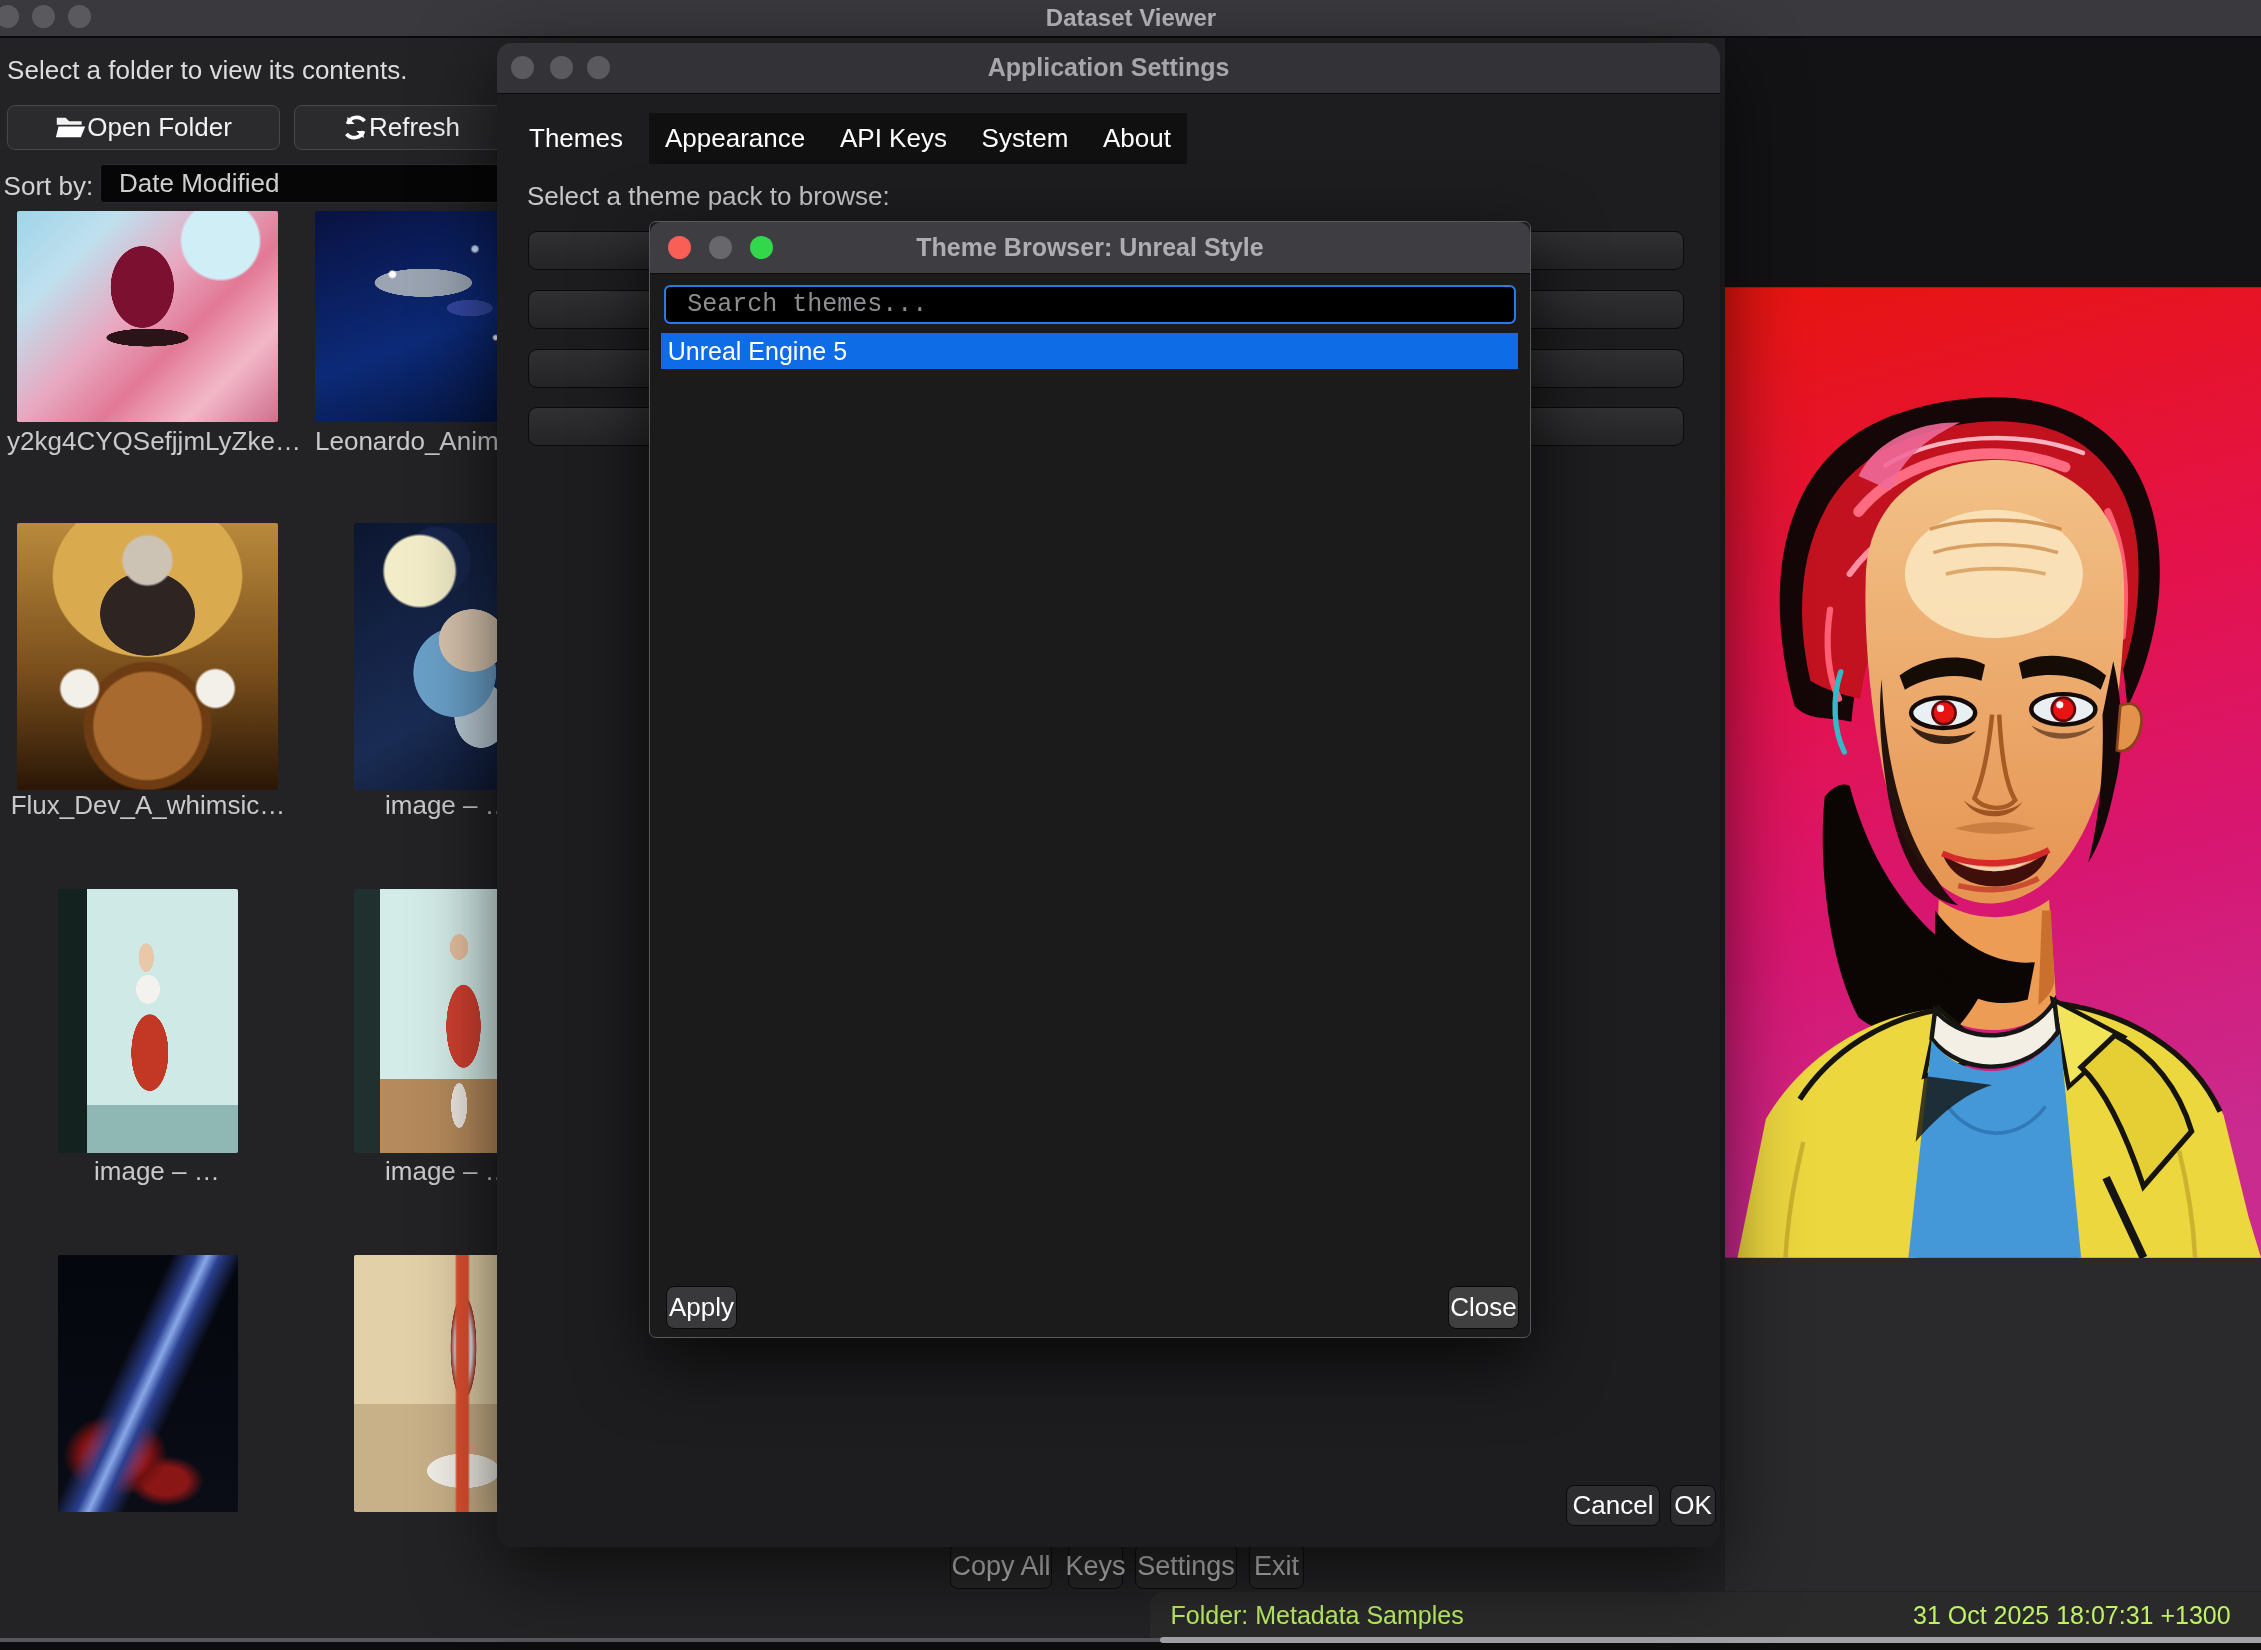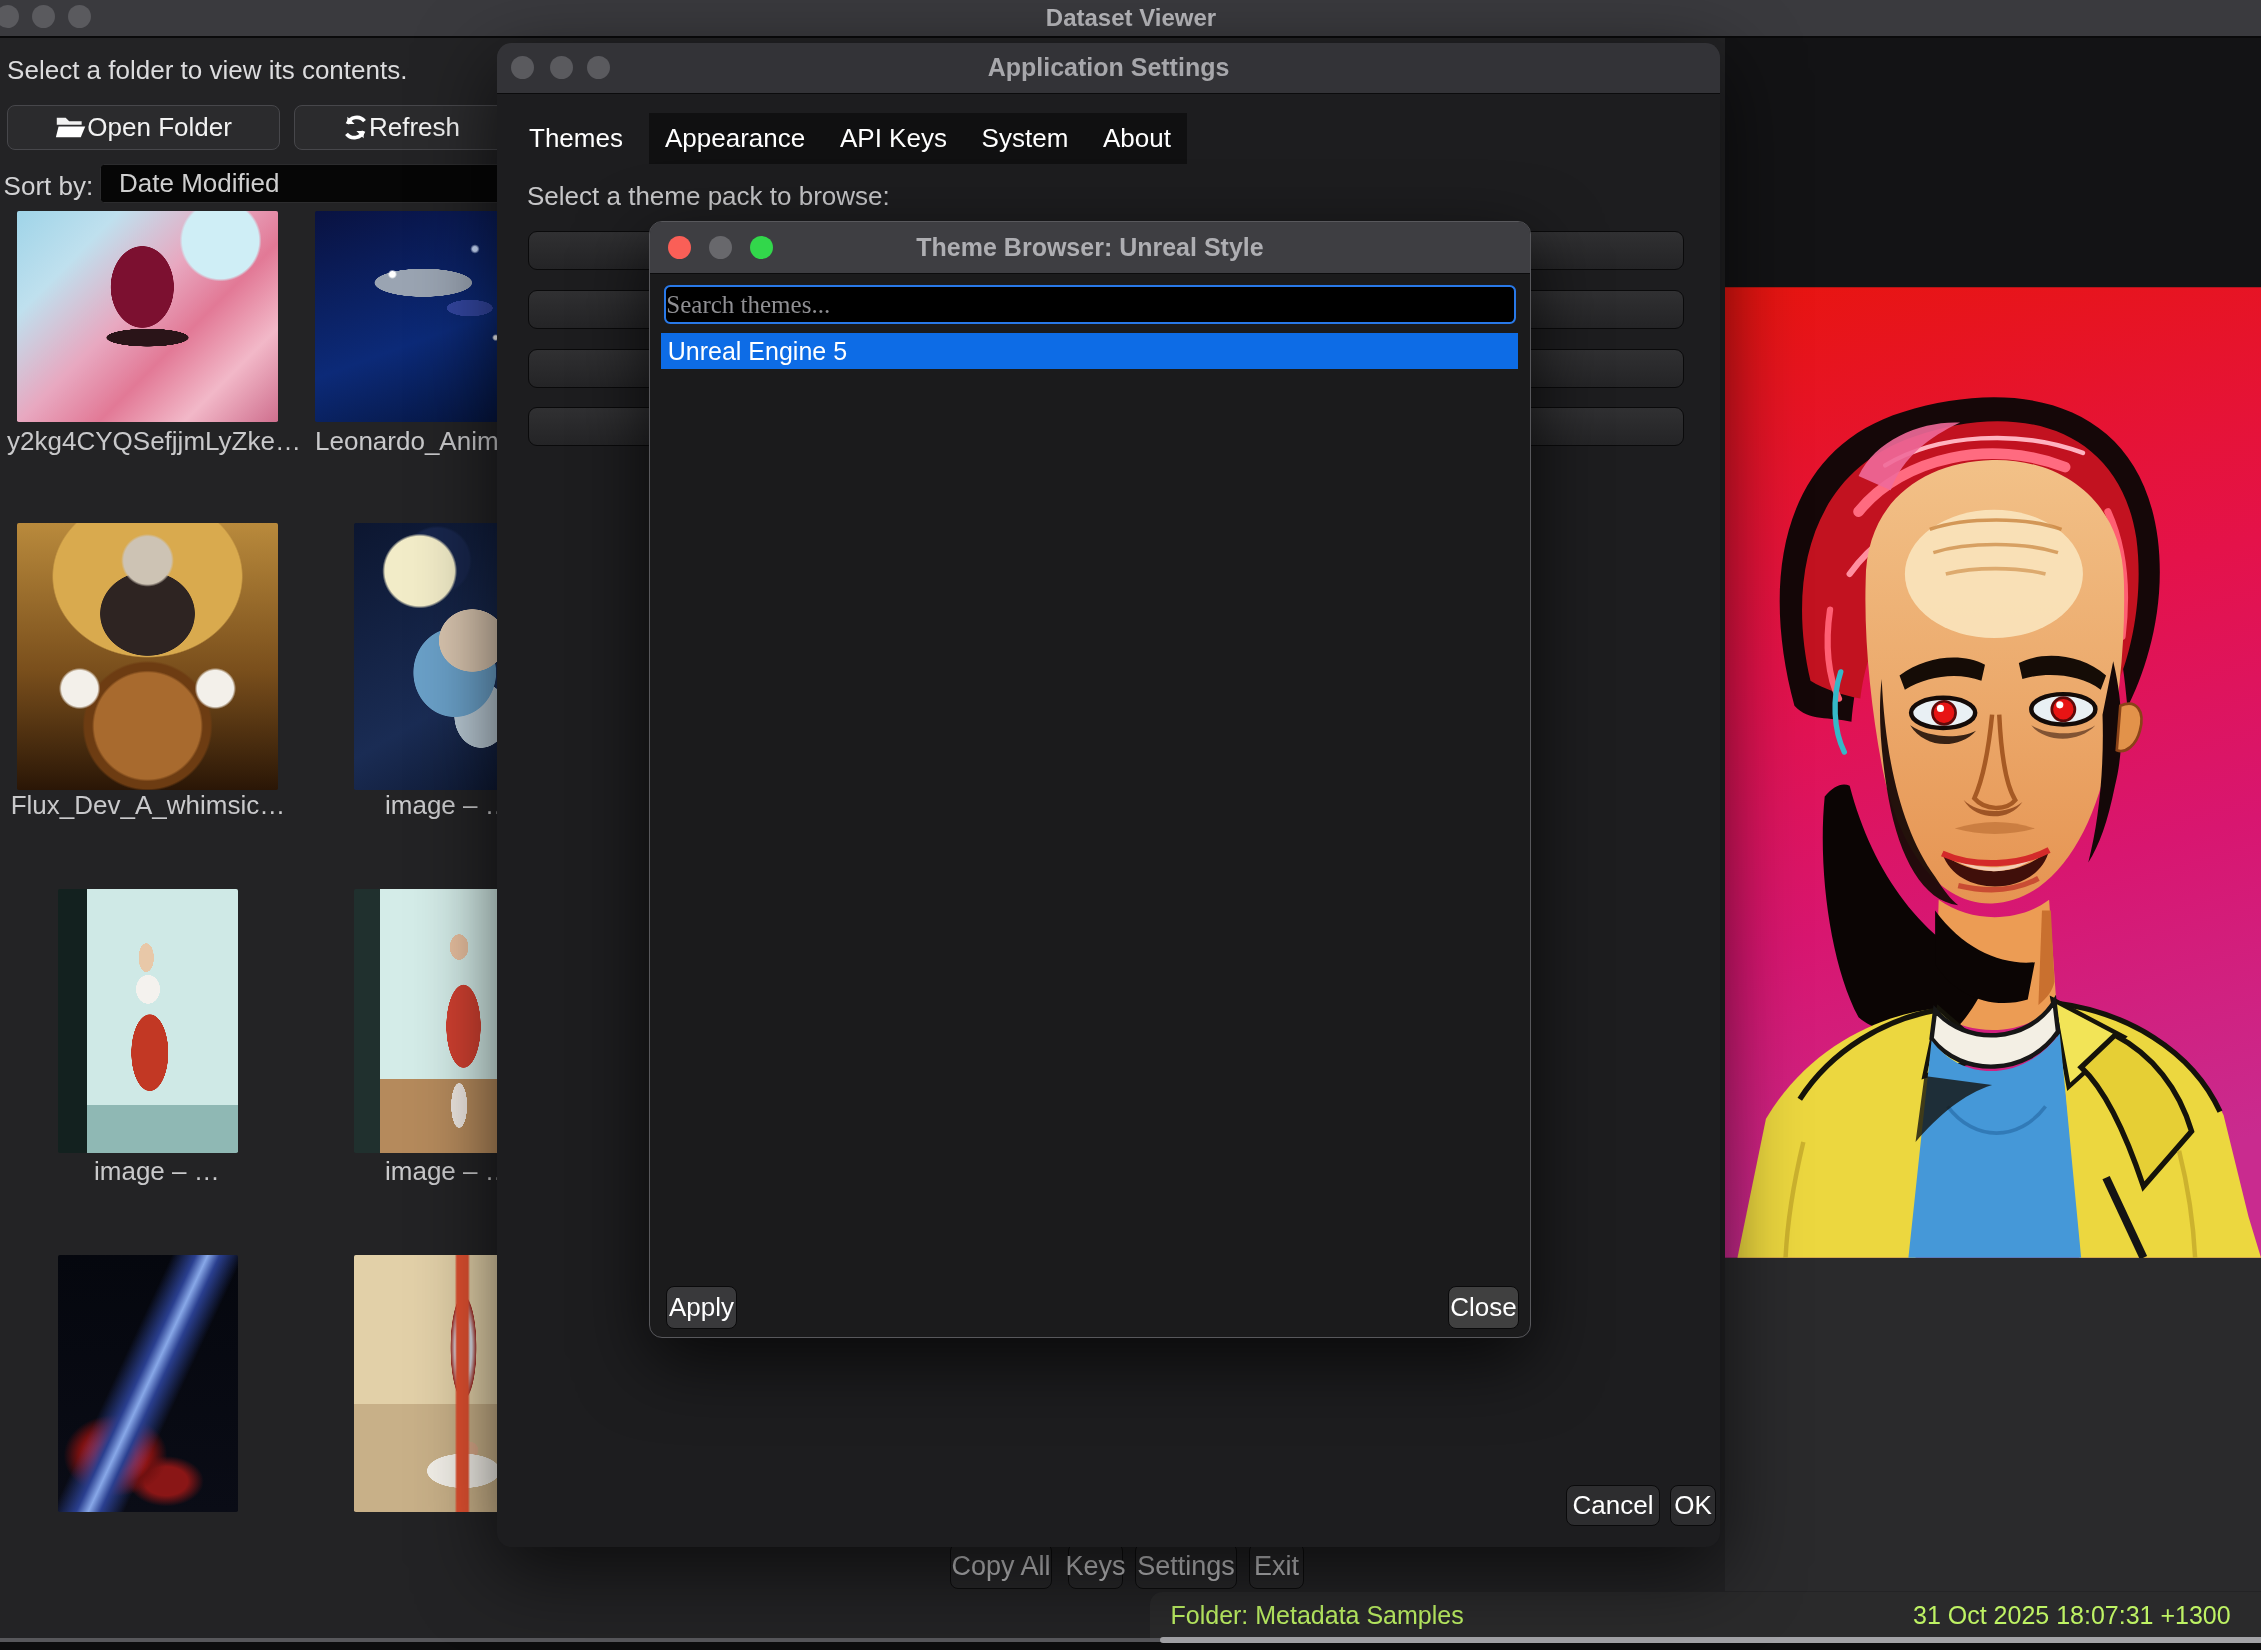--- a/index.html
+++ b/index.html
@@ -90,29 +90,29 @@
   .tab-active{left:32px;width:89px;background:#1d1d1f}
   .tabstrip{position:absolute;left:152px;top:70px;width:538px;height:51px;background:#101011;
      display:flex;align-items:center;justify-content:space-between;padding:0 16px;box-sizing:border-box}
   .tabstrip span{font-size:26px;color:#fff}
   .dlg-prompt{position:absolute;left:30px;top:138px;font-size:26px;color:#c6c6c8}
   .theme-row{position:absolute;left:31px;width:1156px;height:39px;border:1.8px solid #0a0a0b;border-radius:9px;
      background:linear-gradient(#303032,#242426);box-sizing:border-box}
   .dlg-btn{position:absolute;box-sizing:border-box;background:#2d2d2f;border:1.8px solid #0a0a0b;border-radius:8px;
      color:#fff;font-size:26px;display:flex;align-items:center;justify-content:center}
   
-  .dlg-browser{left:649px;top:221px;width:882px;height:1117px;background:#1b1b1c;border-radius:13px;
+  .dlg-browser{left:649px;top:221px;width:882px;height:1117px;background:#1b1b1c;border-radius:7px;
      border:0.9px solid #58585c;box-shadow:0 23px 71px rgba(0,0,0,.7);z-index:20;box-sizing:border-box}
   .browser-titlebar{position:absolute;left:0;top:0;width:100%;height:52px;background:#3e3e42;
      border-radius:11.6px 11.6px 0 0;border-bottom:1.8px solid #0c0c0d;box-sizing:border-box}
   .browser-title{width:100%;text-align:center;line-height:50px;font-size:25px;font-weight:bold;color:#aeaeb2}
   .light{position:absolute;top:14.3px;width:23px;height:23px;border-radius:50%}
   .search-input{position:absolute;left:14.3px;top:63px;width:852px;height:39px;box-sizing:border-box;
      background:#000;border:2.7px solid #2979e8;border-radius:6.2px;color:#e8e8e8;font-size:25px;
-     padding:0 0;font-family:Liberation Serif, serif;outline:none}
+     padding:0 21px;font-family:Liberation Mono, monospace;outline:none}
   .search-input::placeholder{color:#8f8f93}
   .theme-item{position:absolute;left:10.7px;top:111px;width:857px;height:36px;background:#0d6ce6;
      color:#fff;font-size:25px;line-height:36px;padding-left:7.1px;box-sizing:border-box}
   
   .bottom-btn{position:absolute;top:1543px;height:46px;box-sizing:border-box;background:#28282a;
      border:1.8px solid #0d0d0e;border-radius:8px;color:#c8c8ca;font-size:27px;
      display:flex;align-items:center;justify-content:center;z-index:5}
   .status-panel{left:1150px;top:1592px;width:1112px;height:46px;background:#2a2a2b;border-radius:12.5px 0 0 0;z-index:5}
   .status-text{position:absolute;top:0;height:46px;line-height:46px;font-size:25px;color:#bef264;white-space:nowrap}
   .edge-line{left:0;top:1638px;width:2262px;height:4.5px;background:#57575b;z-index:6}

